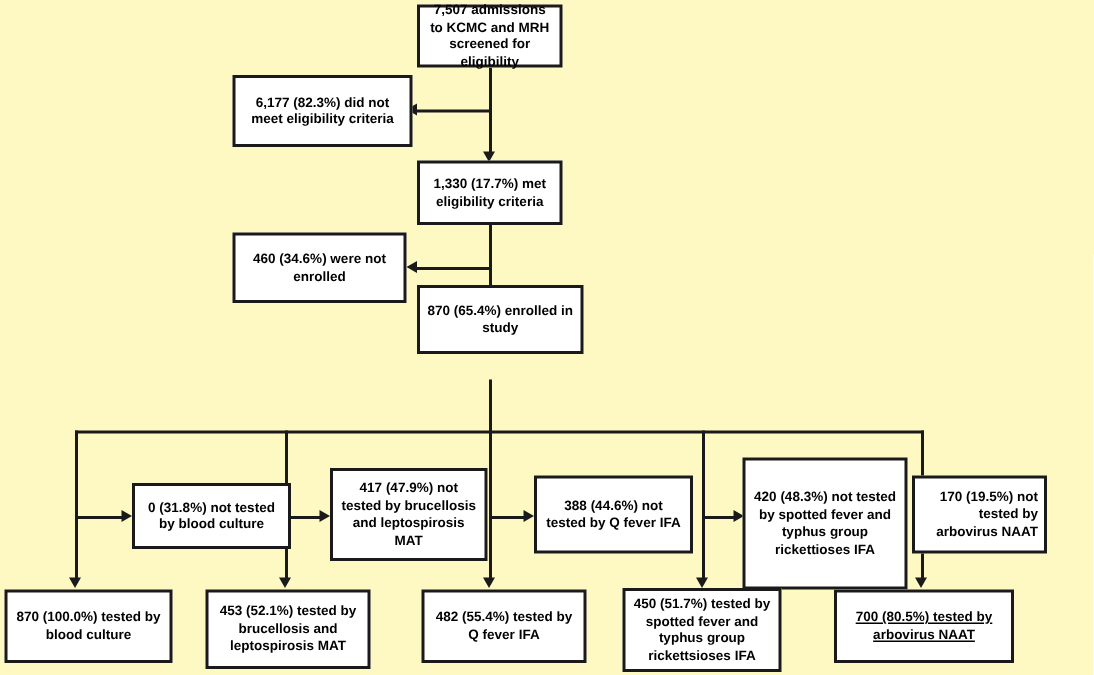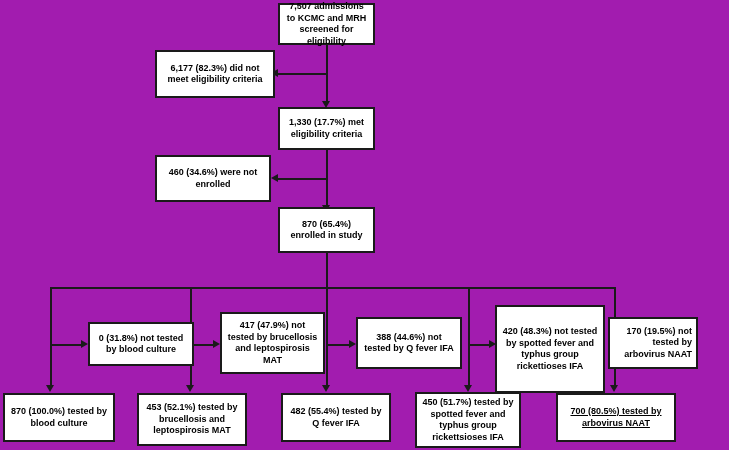--- a/index.html
+++ b/index.html
@@ -5,21 +5,21 @@
 <style>
   html,body{margin:0;padding:0;background:#ffffff;}
   body{
     font-family:"Liberation Sans", sans-serif;
     -webkit-font-smoothing:antialiased;
   }
   #canvas{
     position:relative;
     width:729px;
     height:450px;
-    background:#a21caf;
+    background:#fef9c3;
     overflow:hidden;
   }
   .node{
     position:absolute;
     box-sizing:border-box;
     border:2px solid #1a1a1a;
     background:#ffffff;
     display:flex;
     align-items:center;
     justify-content:center;
@@ -116,21 +116,21 @@
   </div>
 
   <div class="node" style="left:278px;top:107px;width:97px;height:43px;justify-content:flex-end;">
     <span class="txt">1,330 (17.7%) met eligibility criteria</span>
   </div>
 
   <div class="node" style="left:155px;top:155px;width:116px;height:47px;">
     <span class="txt">460 (34.6%) were not enrolled</span>
   </div>
 
-  <div class="node" style="left:278px;top:207px;width:97px;height:46px;">
+  <div class="node" style="left:278px;top:190px;width:111px;height:46px;">
     <span class="txt">870 (65.4%) enrolled in study</span>
   </div>
 
   <div class="node" style="left:88px;top:322px;width:106px;height:44px;">
     <span class="txt">0 (31.8%) not tested by blood culture</span>
   </div>
 
   <div class="node" style="left:220px;top:312px;width:105px;height:62px;">
     <span class="txt">417 (47.9%) not tested by brucellosis and leptospirosis MAT</span>
   </div>

